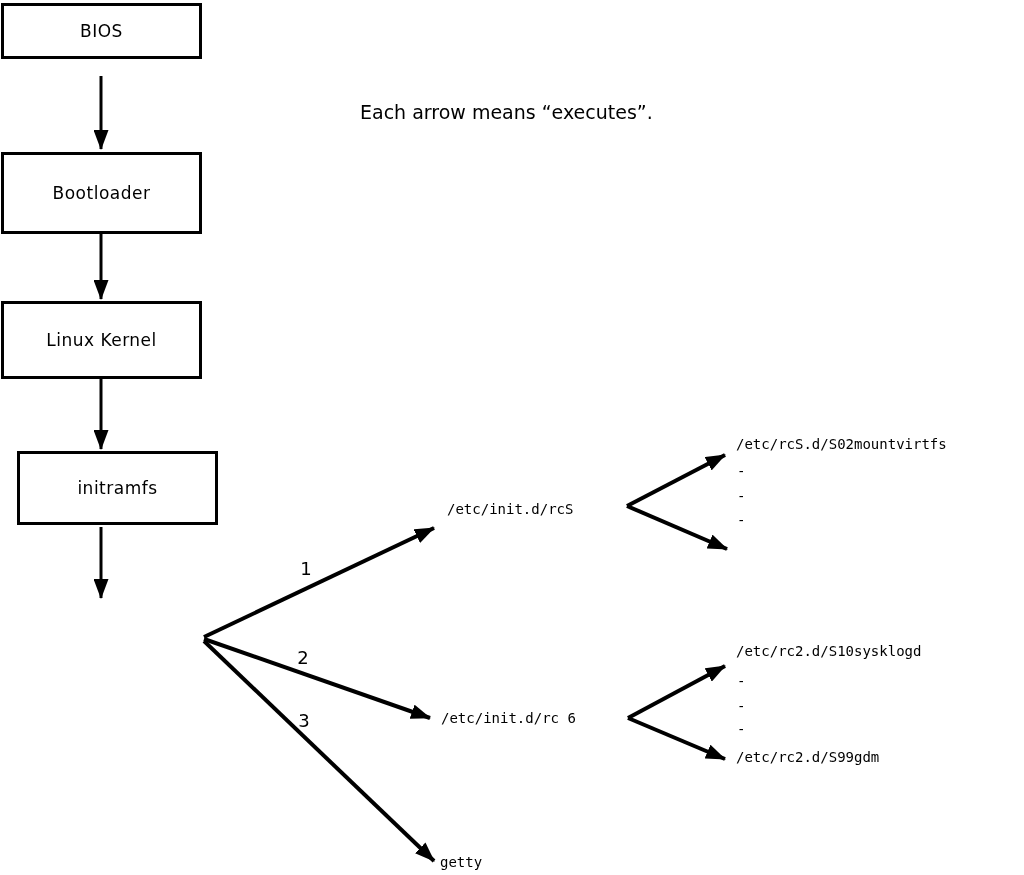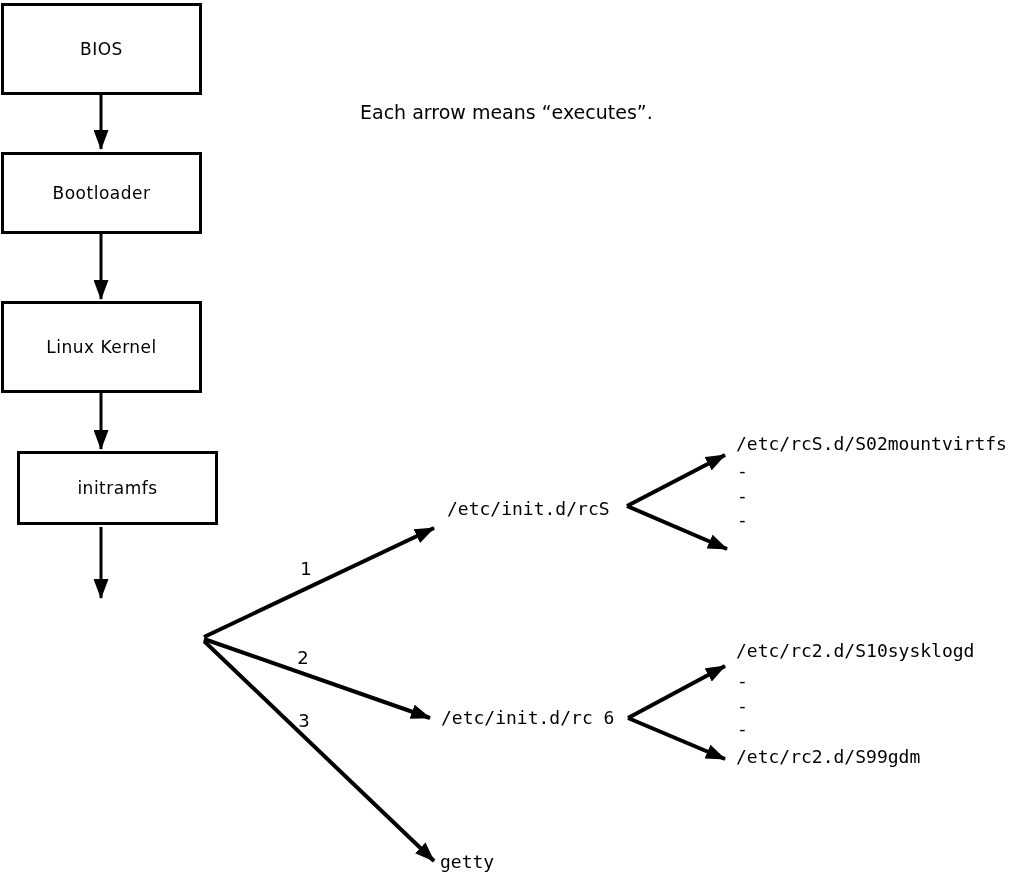--- a/index.html
+++ b/index.html
@@ -40,21 +40,21 @@
     position: absolute;
     left: 360px;
     top: 101px;
     font-size: 19px;
     line-height: 22px;
     white-space: pre;
   }
   .mono-label {
     position: absolute;
     font-family: "DejaVu Sans Mono", monospace;
-    font-size: 18px;
+    font-size: 14px;
     line-height: 22px;
     white-space: pre;
   }
   .edge-num {
     position: absolute;
     width: 18px;
     font-size: 18px;
     line-height: 22px;
     text-align: center;
   }
@@ -82,27 +82,27 @@
 
     <line x1="627" y1="506" x2="725" y2="455" stroke="#000" stroke-width="4" marker-end="url(#ah)"></line>
     <line x1="627" y1="506" x2="727" y2="549" stroke="#000" stroke-width="4" marker-end="url(#ah)"></line>
 
     <line x1="628" y1="718" x2="725" y2="666" stroke="#000" stroke-width="4" marker-end="url(#ah)"></line>
     <line x1="628" y1="718" x2="725" y2="759" stroke="#000" stroke-width="4" marker-end="url(#ah)"></line>
   </svg>
 
   <div class="caption">Each arrow means “executes”.</div>
 
-  <div class="node-box" style="top:3px;   height:92px;">
+  <div class="node-box" style="top:3px;   height:56px;">
     <span>BIOS</span>
   </div>
   <div class="node-box" style="top:152px; height:82px;">
     <span>Bootloader</span>
   </div>
-  <div class="node-box" style="top:301px; height:92px;align-items:center;">
+  <div class="node-box" style="top:301px; height:78px;align-items:center;">
     <span>Linux Kernel</span>
   </div>
   <div class="node-box" style="top:451px; height:74px;margin-left:16px;">
     <span>initramfs</span>
   </div>
 
   <div class="edge-num" style="left:297px; top:558px;">1</div>
   <div class="edge-num" style="left:294px; top:647px;">2</div>
   <div class="edge-num" style="left:295px; top:710px;">3</div>
 

